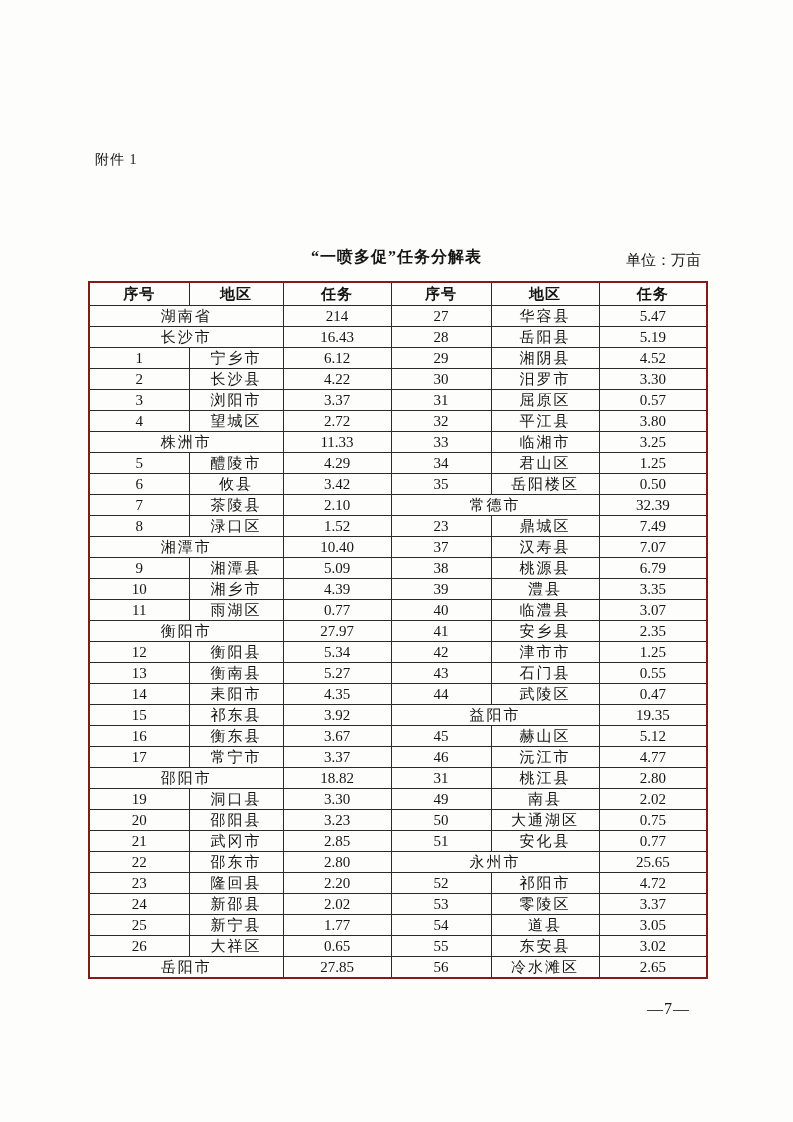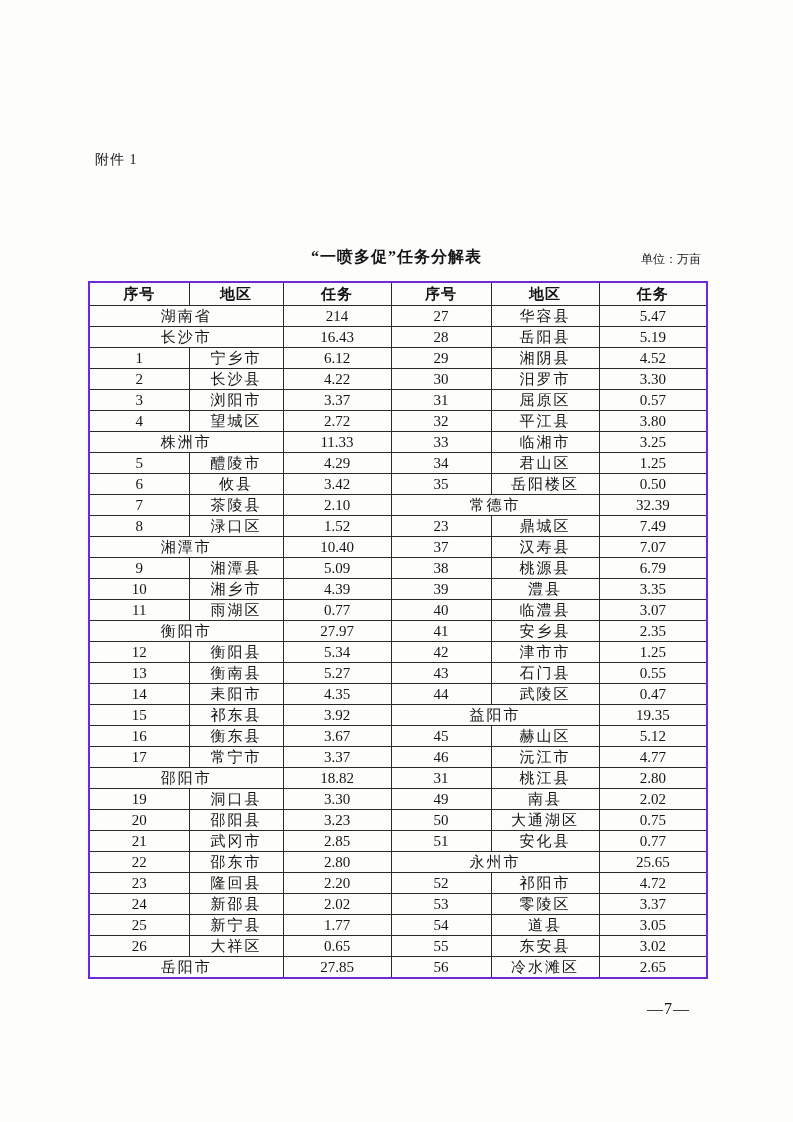--- a/index.html
+++ b/index.html
@@ -27,30 +27,30 @@
     text-align: center;
     font-size: 16px;
     font-weight: 700;
     letter-spacing: 1px;
     margin-top: 48px;
   }
   .unit-note {
     position: absolute;
     right: 92px;
     top: 251px;
-    font-size: 12px;
+    font-size: 15px;
   }
   table.task-table {
     position: absolute;
     left: 88px;
     top: 281px;
     width: 618px;
     border-collapse: collapse;
     table-layout: fixed;
-    border: 2px solid #6d28d9;
+    border: 2px solid #7f1d1d;
   }
   table.task-table th,
   table.task-table td {
     border: 1px solid #2a2a2a;
     text-align: center;
     vertical-align: middle;
     padding: 0;
     font-size: 15px;
     height: 20px;
     line-height: 20px;

